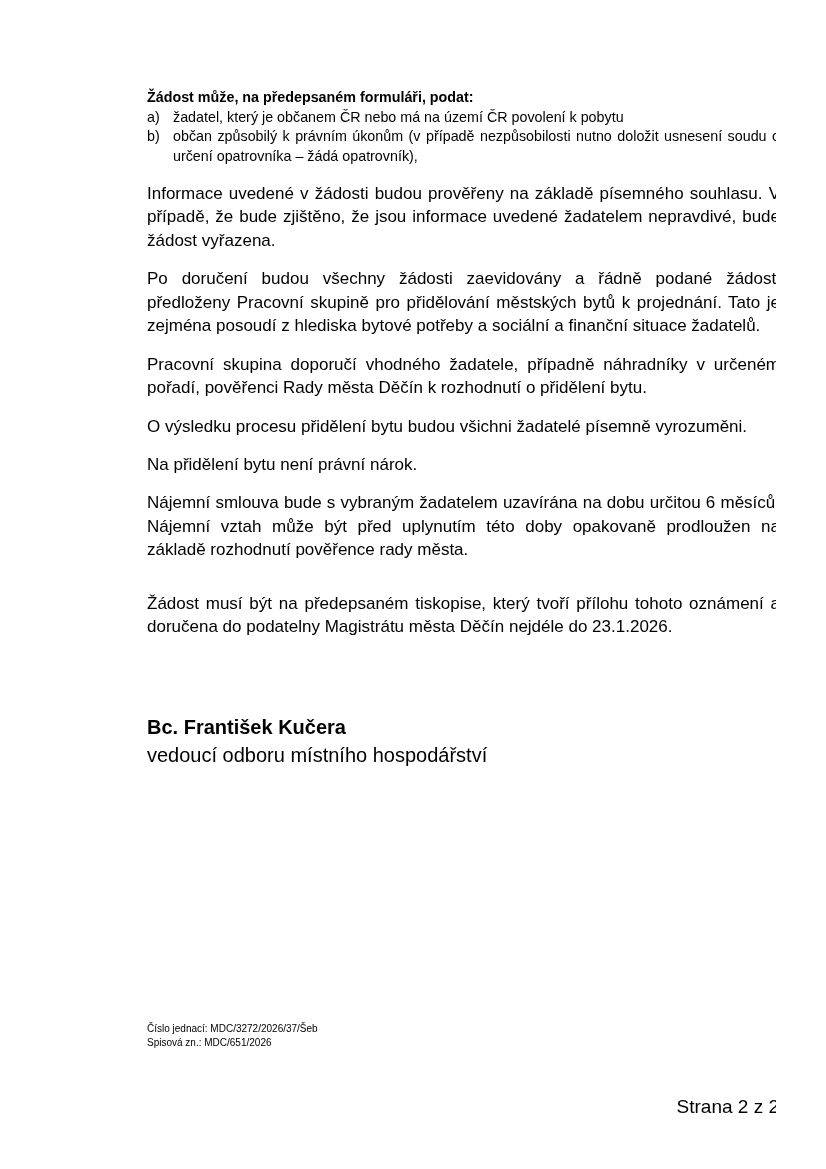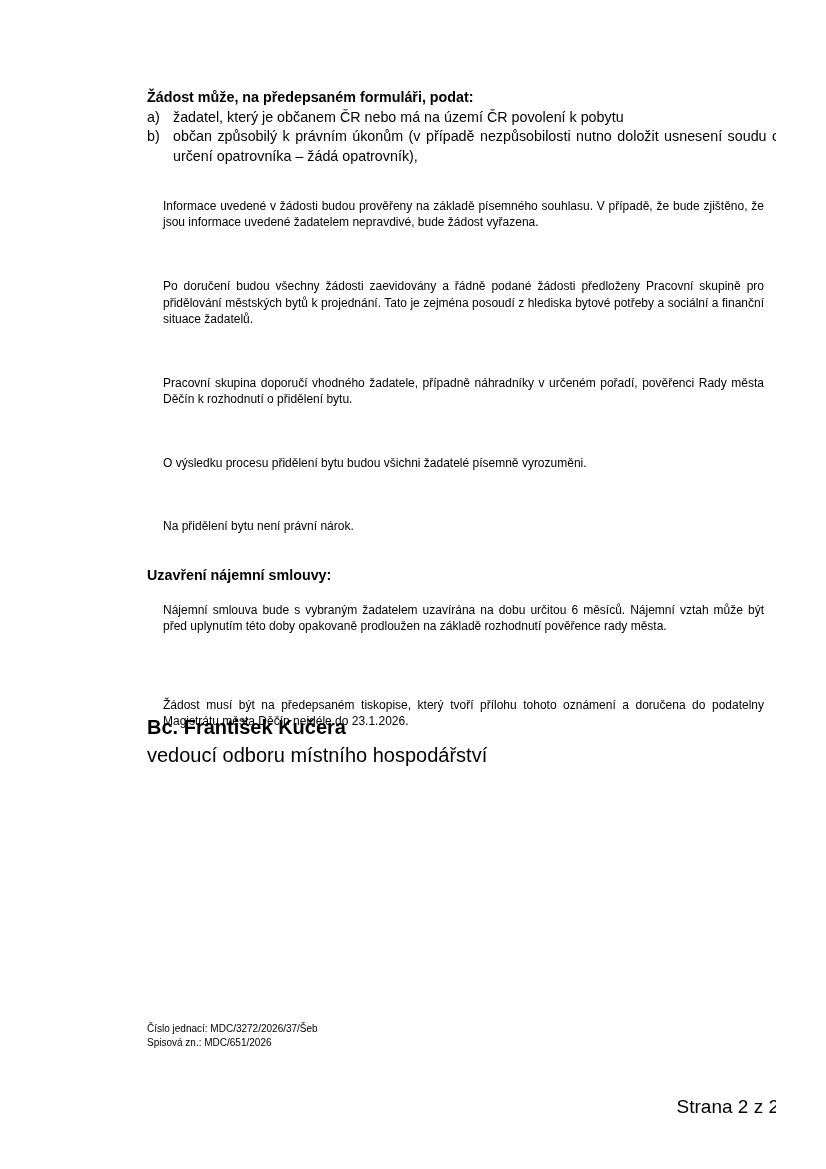--- a/index.html
+++ b/index.html
@@ -19,22 +19,22 @@
     margin: 0 auto;
     overflow: hidden;
   }
   .content {
     position: absolute;
     left: 97px;
     top: 88px;
     width: 633px;
   }
   p {
-    margin: 16px;
-    font-size: 12px;
+    margin: 0;
+    font-size: 17px;
     line-height: 1.38;
     text-align: justify;
     text-justify: inter-word;
   }
   .gap {
     height: 15px;
   }
   .bold {
     font-weight: bold;
   }
@@ -124,21 +124,20 @@
     <div class="gap"></div>
 
     <p class="last-line">O výsledku procesu přidělení bytu budou všichni žadatelé písemně vyrozuměni.</p>
 
     <div class="gap"></div>
 
     <p class="last-line">Na přidělení bytu není právní nárok.</p>
 
     <div class="gap"></div>
 
-    <p class="heading">Uzavření nájemní smlouvy:</p>
 
     <p>Nájemní smlouva bude s vybraným žadatelem uzavírána na dobu určitou 6 měsíců. Nájemní vztah může být před uplynutím této doby opakovaně prodloužen na základě rozhodnutí pověřence rady města.</p>
 
     <div class="gap"></div>
 
 
     <div class="gap"></div>
 
     <p>Žádost musí být na předepsaném tiskopise, který tvoří přílohu tohoto oznámení a doručena do podatelny Magistrátu města Děčín nejdéle do 23.1.2026.</p>
 

